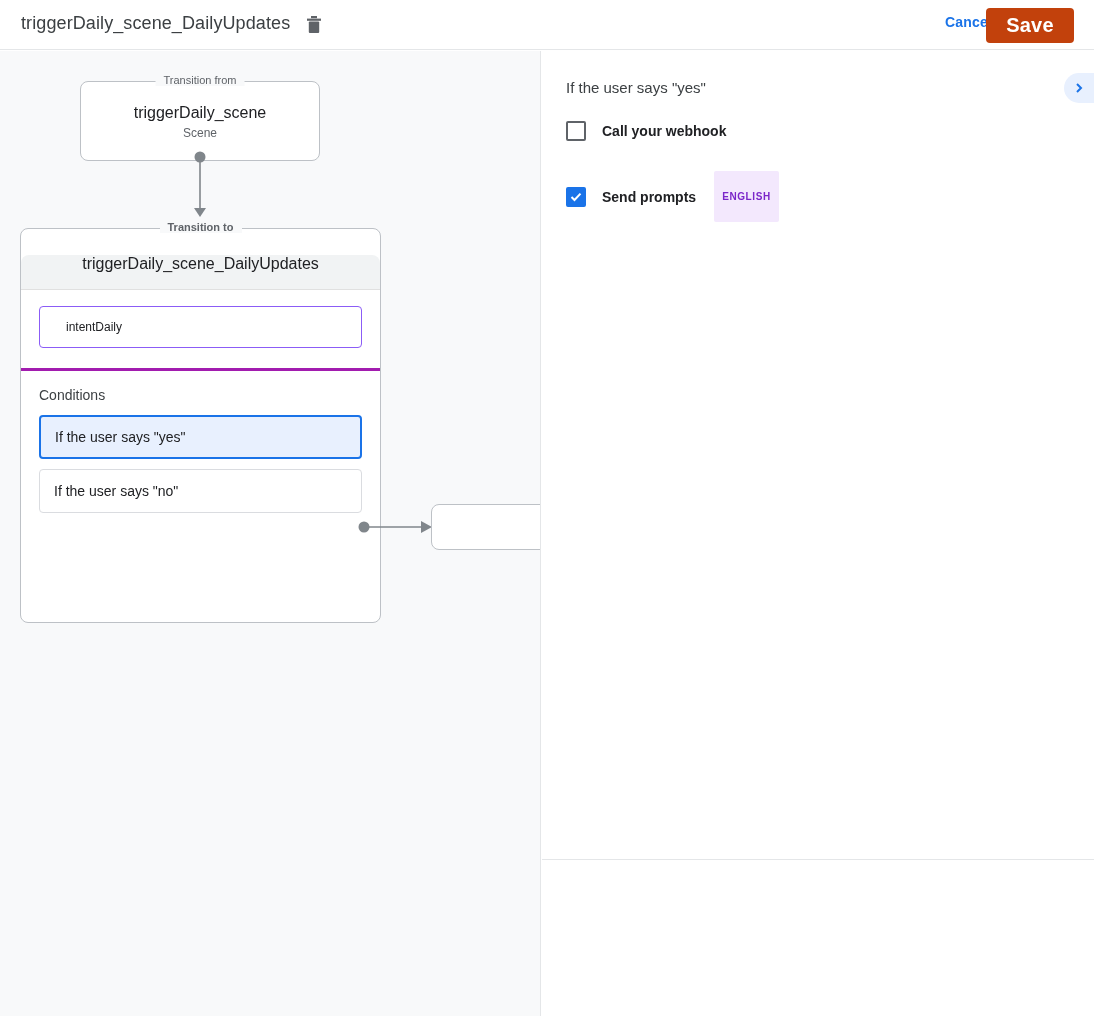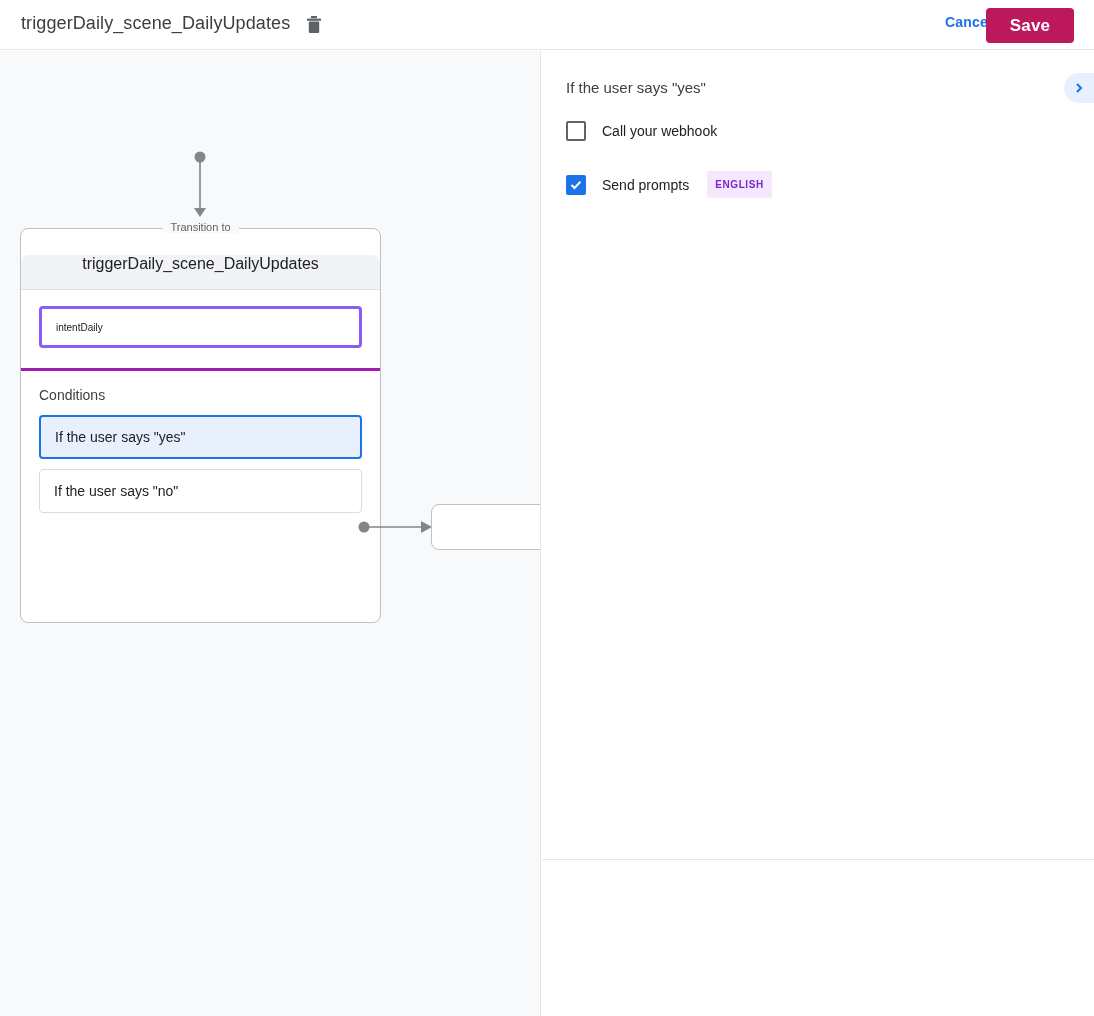--- a/index.html
+++ b/index.html
@@ -30,22 +30,22 @@
     display: flex; align-items: center; justify-content: center;
   }
   #cancel-btn {
     position: absolute; right: 102px; top: 14px;
     font-size: 14px; font-weight: bold; color: #1a73e8;
     cursor: pointer; letter-spacing: .2px;
   }
   #save-btn {
     position: absolute; right: 20px; top: 8px;
     width: 88px; height: 35px; border-radius: 4px;
-    background: #be185d; color: #fff;
-    font-size: 17px; font-weight: bold; letter-spacing: .2px;
+    background: #c2410c; color: #fff;
+    font-size: 20px; font-weight: bold; letter-spacing: .2px;
     display: flex; align-items: center; justify-content: center;
     cursor: pointer; border: none;
   }
 
   
   #canvas {
     position: absolute; top: 51px; left: 0;
     width: 541px; height: 965px;
     background: #f8f9fa;
     border-right: 1px solid #e4e6e8;
@@ -77,37 +77,37 @@
   .node-sub {
     text-align: center; font-size: 12px; color: #5f6368; margin-top: 4px;
   }
 
   #edge-vert { position: absolute; left: 80px; top: 100px; width: 240px; height: 120px; }
 
   #node-to {
     left: 20px; top: 177px; width: 361px; height: 395px;
     background: #ffffff; padding: 0;
   }
-  #node-to .fieldset-legend { left: 50%; transform: translateX(-50%); }
+  #node-to .fieldset-legend { left: 50%; transform: translateX(-50%); font-weight: bold; }
   #node-to-head {
     background: #f1f3f4;
     border-radius: 8px 8px 0 0;
     padding-top: 0px; padding-bottom: 16px;
     border-bottom: 1px solid #e0e0e0;
   }
   #node-to-head .node-title { margin-top: 26px; }
 
   .section { padding: 16px 18px 20px 18px; }
   .section-label { font-size: 14px; color: #3c4043; margin-bottom: 12px; }
   .section-divider { border-top: 3px solid #a21caf; }
 
   .field-box {
-    height: 42px; border: 3px solid #8b5cf6; border-radius: 4px;
+    height: 42px; border: 1px solid #8b5cf6; border-radius: 4px;
     background: #fff; display: flex; align-items: center;
-    padding-left: 14px; font-size: 10px; color: #202124;
+    padding-left: 26px; font-size: 12px; color: #202124;
   }
   .cond-box {
     height: 44px; border: 1px solid #dadce0; border-radius: 4px;
     background: #fff; display: flex; align-items: center;
     padding-left: 14px; font-size: 14px; color: #202124;
     margin-bottom: 10px; cursor: pointer;
   }
   .cond-box.selected {
     background: #e8f0fe; border: 2px solid #1a73e8;
   }
@@ -141,25 +141,25 @@
   .cbrow { position: absolute; display: flex; align-items: center; }
   .cbox {
     width: 20px; height: 20px; border: 2px solid #5f6368;
     border-radius: 2px; background: #fff; cursor: pointer;
     flex: none;
   }
   .cbox.checked {
     background: #1a73e8; border-color: #1a73e8;
     display: flex; align-items: center; justify-content: center;
   }
-  .cblabel { margin-left: 16px; font-size: 14px; font-weight: normal; color: #202124; }
+  .cblabel { margin-left: 16px; font-size: 14px; font-weight: bold; color: #202124; }
   .badge {
     margin-left: 18px; background: #f3e8fd; color: #7b26c9;
     font-size: 10px; font-weight: bold; letter-spacing: .6px;
-    padding: 8px 8px; border-radius: 2px;
+    padding: 20px 8px; border-radius: 2px;
   }
 
   #panel-divider {
     position: absolute; left: 0; top: 808px; width: 552px;
     border-top: 1px solid #e4e6e8;
   }
 </style>
 </head>
 <body>
 
@@ -171,20 +171,25 @@
       <rect x="1" y="2.6" width="14" height="2.2" fill="#5f6368"></rect>
       <rect x="2.8" y="5.4" width="10.4" height="11.5" rx="1" fill="#5f6368"></rect>
     </svg>
   </div>
   <div id="cancel-btn">Cancel</div>
   <div id="save-btn">Save</div>
 </div>
 
 <div id="canvas">
 
+  <div id="node-from" class="fieldset-card">
+    <div class="fieldset-legend">Transition from</div>
+    <div class="node-title">triggerDaily_scene</div>
+    <div class="node-sub">Scene</div>
+  </div>
 
   <svg id="edge-vert">
     <circle cx="120" cy="6" r="5.5" fill="#80868b"></circle>
     <line x1="120" y1="6" x2="120" y2="58" stroke="#80868b" stroke-width="1.6"></line>
     <polygon points="114,57 126,57 120,66" fill="#80868b"></polygon>
   </svg>
 
   <div id="node-to" class="fieldset-card">
     <div class="fieldset-legend">Transition to</div>
     <div id="node-to-head">

